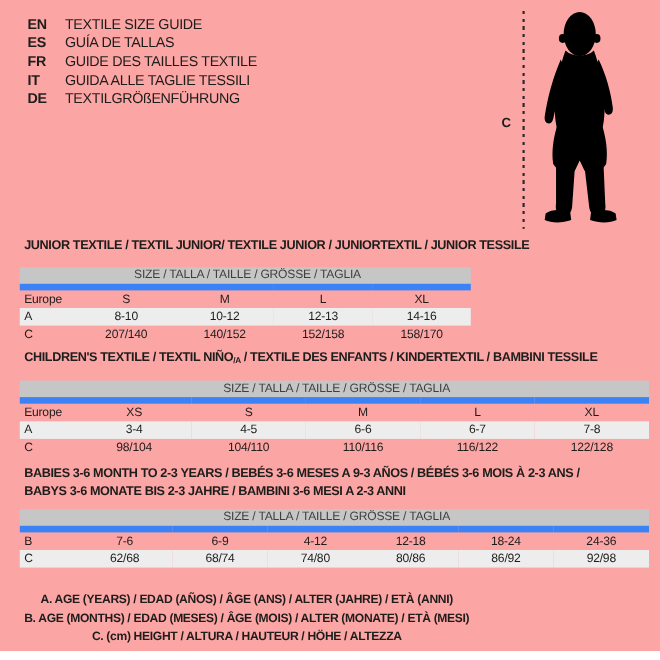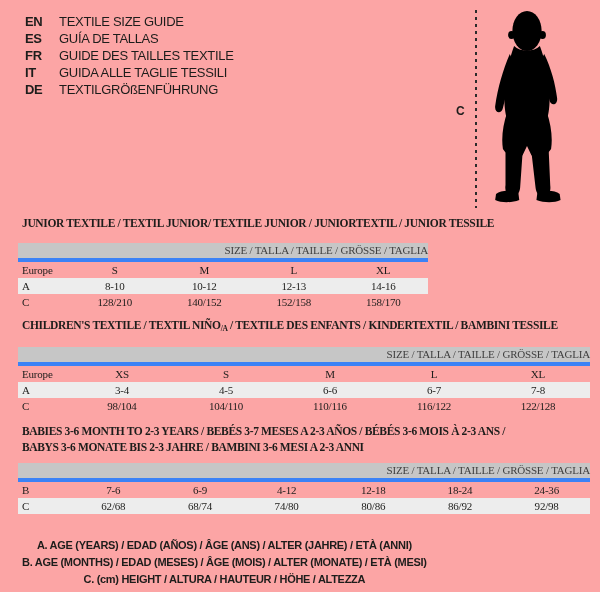--- a/index.html
+++ b/index.html
@@ -14,36 +14,36 @@
   .lang-label{font-weight:normal;font-size:13px;letter-spacing:-0.3px;white-space:nowrap;}
   
   .figure{position:absolute;left:440px;top:0;width:160px;height:220px;}
   .hline{
     position:absolute;left:35px;top:10px;width:2px;height:198px;
     background:repeating-linear-gradient(to bottom,#2b2b2b 0 3px,transparent 3px 7px);
   }
   .hlabel{position:absolute;left:16px;top:104px;font-weight:bold;font-size:12px;}
   .baby{position:absolute;left:44px;top:8px;}
   
-  .sec{position:absolute;left:18px;font-family:Liberation Serif, serif;}
+  .sec{position:absolute;left:18px;}
   .sec1{top:215px;}
   .sec2{top:317px;}
   .sec3{top:423px;}
   .sec-title{margin-left:4px;margin-bottom:12px;}
   .sec3 .sec-title{margin-bottom:8px;}
   .title-line{font-weight:bold;font-size:11.5px;letter-spacing:-0.35px;line-height:16px;white-space:nowrap;}
   .sub{font-size:7.5px;position:relative;top:2px;}
   table{border-collapse:collapse;table-layout:fixed;}
   .sec1 table{width:410px;}
   .sec2 table,.sec3 table{width:572px;}
   col.label-col{width:52px;}
   tr.band td{
     background:var(--band,#c6c6c6);color:var(--band-ink,#3f3f3f);
     font-size:11px;letter-spacing:-0.2px;height:15px;line-height:15px;
-    padding:0 0 0 4px;text-align:right;border-bottom:4px solid #3b82f6;white-space:nowrap;
+    padding:0 0 0 4px;text-align:center;border-bottom:6px solid #3b82f6;white-space:nowrap;
   }
   tr.r{height:16px;}
   tr.r td{font-size:11px;letter-spacing:-0.2px;line-height:16px;padding:0;text-align:center;white-space:nowrap;}
   tr.r td.lab{text-align:left;padding-left:4px;}
   tr.r.shaded td{background:var(--stripe,#ededed);}
   
   .foots{position:absolute;left:22px;top:537px;text-align:center;}
   .foot{font-weight:bold;font-size:11px;letter-spacing:-0.3px;line-height:17px;white-space:nowrap;}
 </style>
 </head>
@@ -119,21 +119,21 @@
           </tr>
           <tr class="r shaded">
             <td class="lab">A</td>
             <td>8-10</td>
             <td>10-12</td>
             <td>12-13</td>
             <td>14-16</td>
           </tr>
           <tr class="r">
             <td class="lab">C</td>
-            <td>128/210</td>
+            <td>207/140</td>
             <td>140/152</td>
             <td>152/158</td>
             <td>158/170</td>
           </tr>
         </tbody>
       </table>
   </section>
 
   <section class="sec sec2">
     <div class="sec-title">
@@ -175,21 +175,21 @@
             <td>110/116</td>
             <td>116/122</td>
             <td>122/128</td>
           </tr>
         </tbody>
       </table>
   </section>
 
   <section class="sec sec3">
     <div class="sec-title">
-        <div class="title-line"><span>BABIES 3-6 MONTH TO 2-3 YEARS / BEBÉS 3-7 MESES A 2-3 AÑOS / BÉBÉS 3-6 MOIS À 2-3 ANS /</span></div>
+        <div class="title-line"><span>BABIES 3-6 MONTH TO 2-3 YEARS / BEBÉS 3-6 MESES A 9-3 AÑOS / BÉBÉS 3-6 MOIS À 2-3 ANS /</span></div>
         <div class="title-line"><span>BABYS 3-6 MONATE BIS 2-3 JAHRE / BAMBINI 3-6 MESI A 2-3 ANNI</span></div>
       </div>
     <table>
         <colgroup>
           <col class="label-col">
           <col>
           <col>
           <col>
           <col>
           <col>

